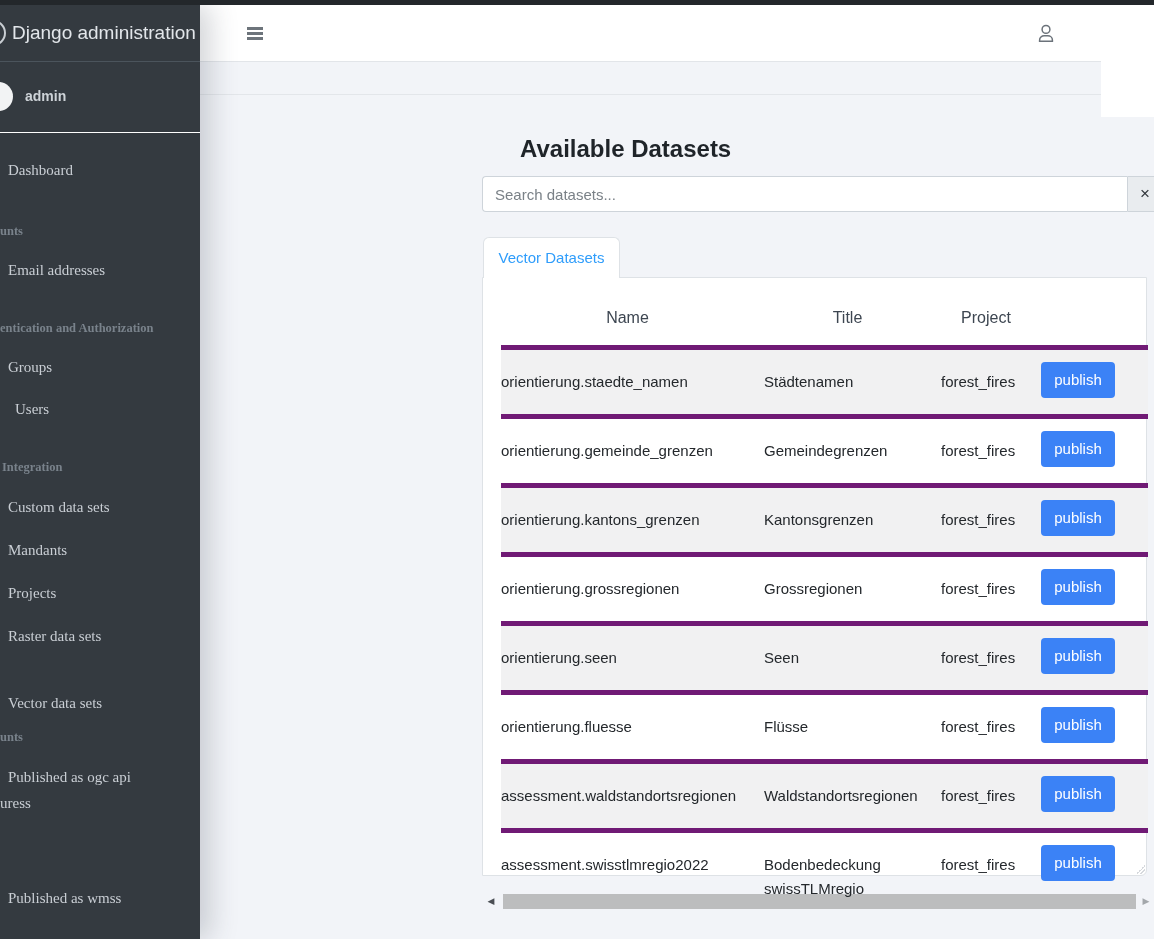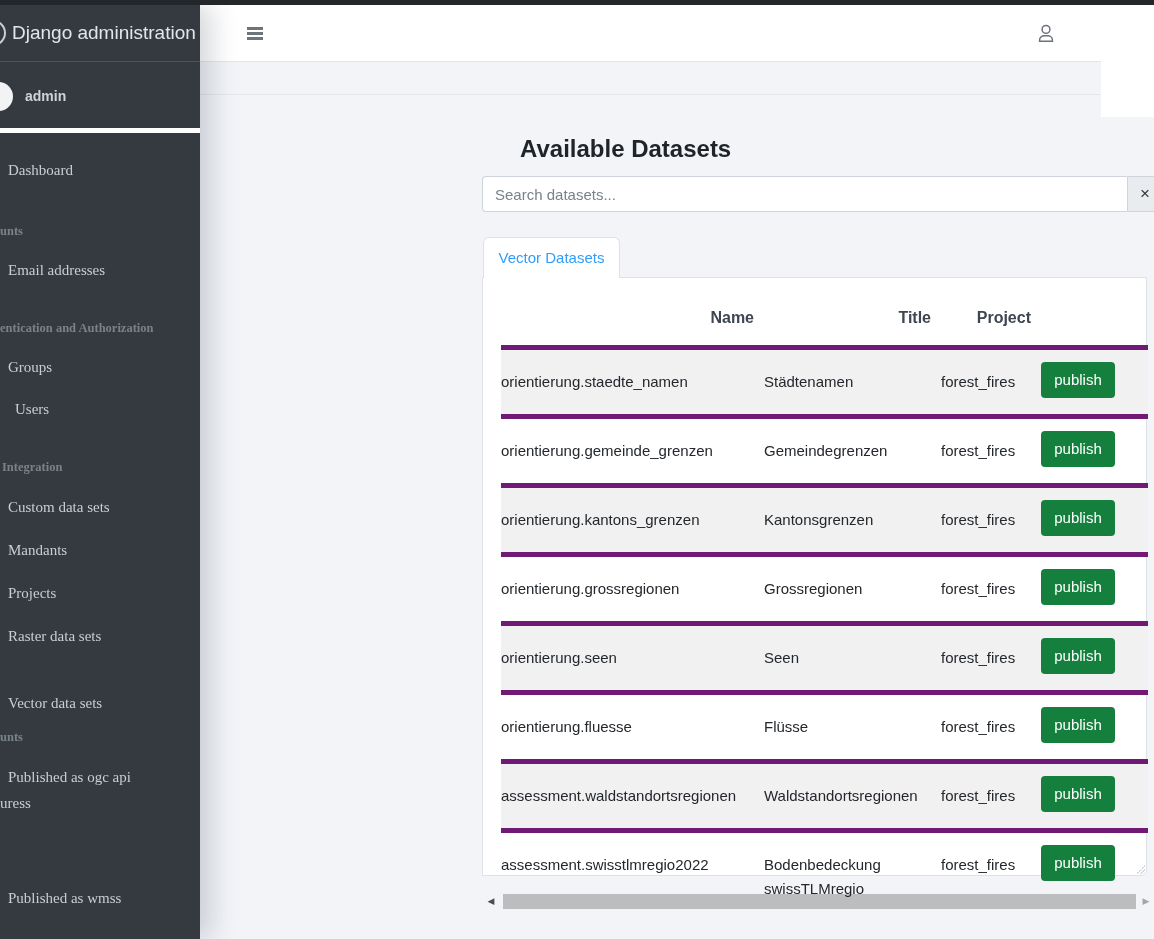--- a/index.html
+++ b/index.html
@@ -20,21 +20,21 @@
   }
   .brand {
     position:relative; height:57px; border-bottom:1px solid #4b545c;
     color:#e2e6ea; font-size:19px; line-height:56px; padding-left:12px;
     white-space:nowrap;
   }
   .brand-logo {
     position:absolute; left:-20px; top:15px; width:26px; height:26px;
     border:2px solid #c9ced3; border-radius:50%; background:transparent;
   }
-  .user-panel { position:relative; height:71px; border-bottom:5px solid #ffffff; }
+  .user-panel { position:relative; height:71px; border-bottom:1px solid #ffffff; }
   .avatar {
     position:absolute; left:-16px; top:20px; width:29px; height:29px;
     border-radius:50%; background:#f2f3f4;
   }
   .user-name {
     position:absolute; left:25px; top:26px; font-size:14px; font-weight:700; color:#ced3d8;
   }
   .side-entry { position:absolute; left:0; width:200px; white-space:nowrap;font-family:Liberation Serif, serif; }
   .side-item { color:#c9ced4; font-size:15px; padding-left:8px; }
   .side-header { color:#79828b; font-size:12.5px; font-weight:700; padding-left:0; }
@@ -86,33 +86,33 @@
     content:""; position:absolute; right:1px; bottom:1px; width:9px; height:9px;
     background:linear-gradient(135deg, transparent 50%, #d6d9dd 50%, #d6d9dd 58%, transparent 58%, transparent 72%, #d6d9dd 72%, #d6d9dd 80%, transparent 80%);
   }
 
   table.datasets { border-collapse:collapse; table-layout:fixed; margin:19px 0 0 18px; width:647px; }
   table.datasets col.c-name { width:263px; }
   table.datasets col.c-title { width:177px; }
   table.datasets col.c-project { width:100px; }
   table.datasets col.c-action { width:107px; }
   table.datasets th {
-    text-align:right; font-size:16px; font-weight:700; color:#3d4651;
+    text-align:center; font-size:16px; font-weight:400; color:#3d4651;
     padding:12px 10px 18px 0; vertical-align:top;margin-left:32px;
   }
   table.datasets td {
     font-size:15px; color:#24282c; vertical-align:top;
     padding:20px 12px 20px 0; line-height:24px;
     border-top:5px solid #701a75;
   }
   table.datasets td.action-cell { padding:12px 0 12px 0; }
   table.datasets tr.striped td { background:#f1f1f2; }
   .publish-btn {
     display:inline-block; width:74px; height:36px; border:none; border-radius:4px;
-    background:#15803d; color:#fff; font-size:15px; font-family:inherit; cursor:pointer;
+    background:#3b82f6; color:#fff; font-size:15px; font-family:inherit; cursor:pointer;
     text-align:center; line-height:36px;
   }
 
   
   .hscrollbar { position:absolute; left:480px; top:893px; width:674px; height:17px; }
   .hs-left {
     position:absolute; left:3px; top:1px; width:16px; height:15px;
     color:#4a4e53; font-size:9px; line-height:15px; text-align:center; cursor:pointer;
   }
   .hs-thumb {

